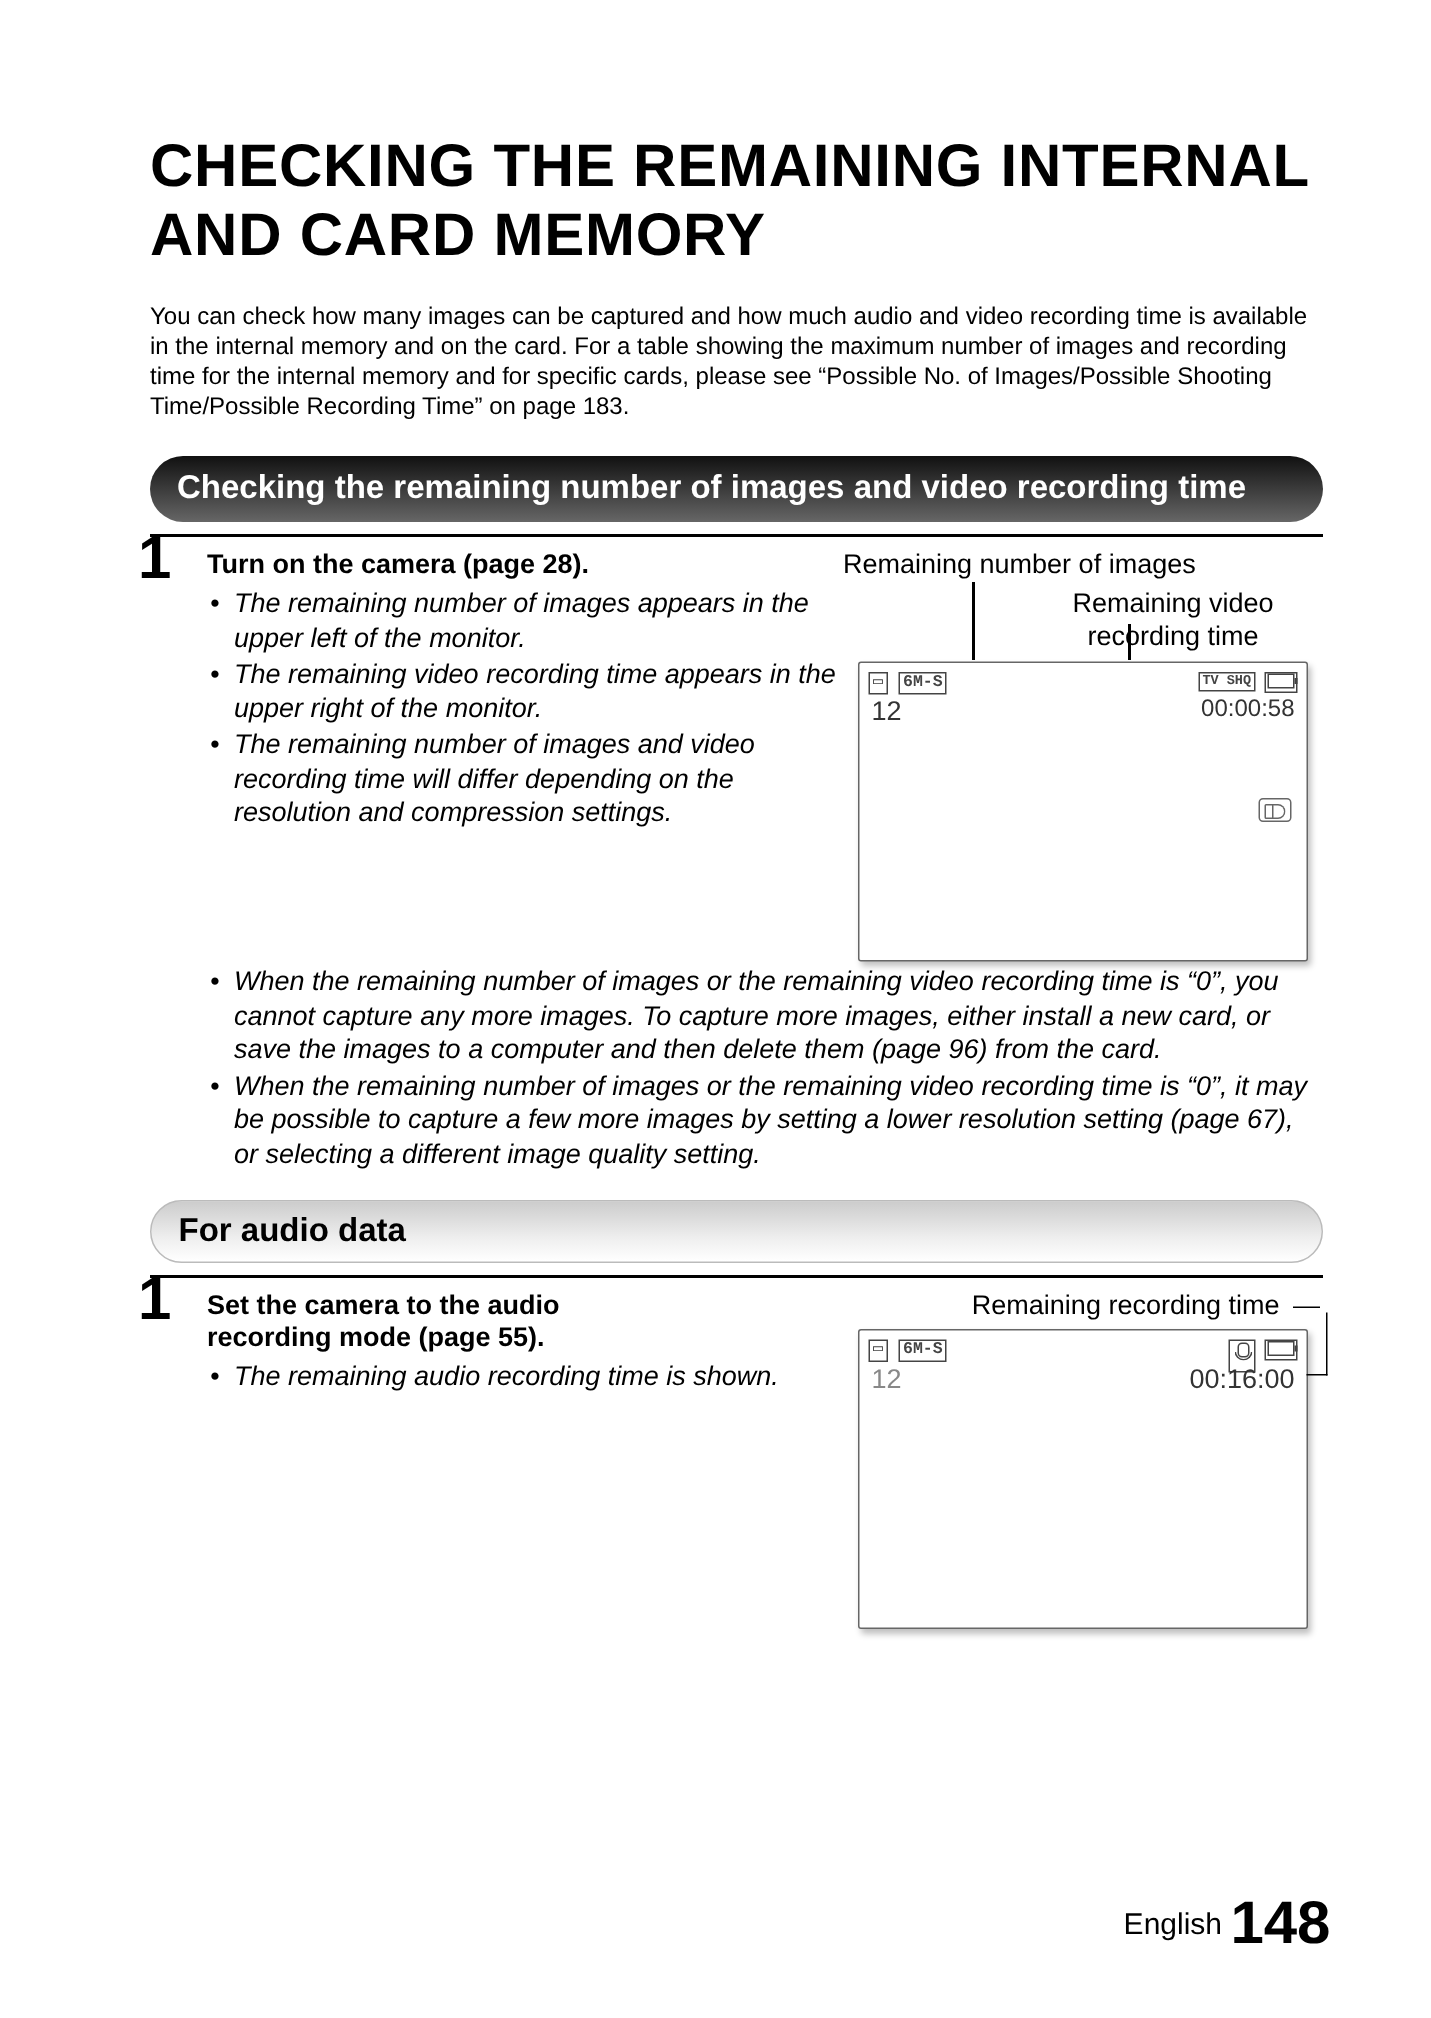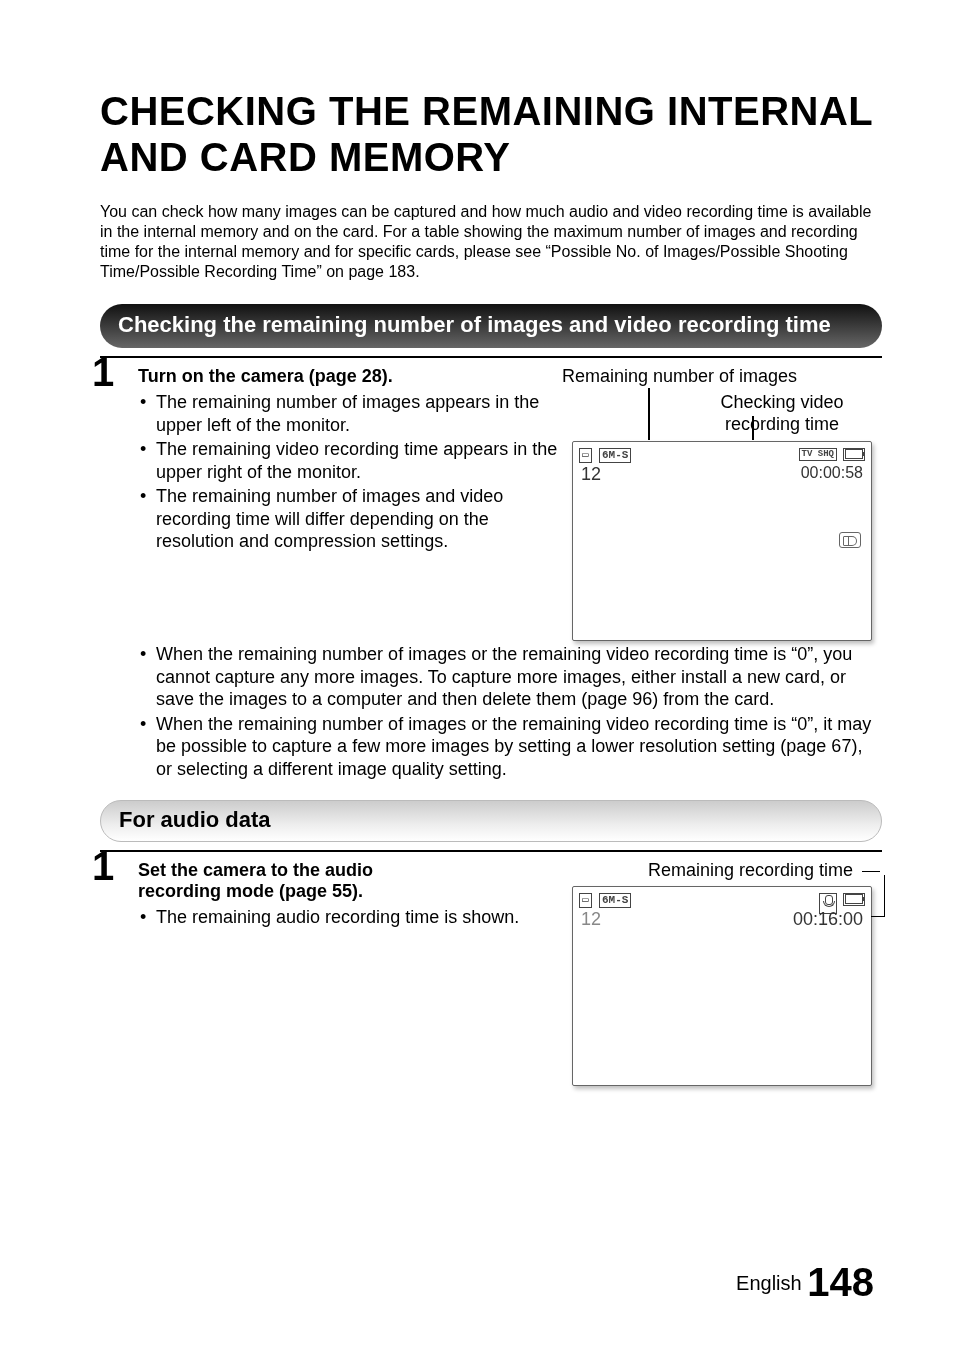--- a/index.html
+++ b/index.html
@@ -10,21 +10,21 @@
   .section-head {
     background: linear-gradient(to bottom, #111 0%, #444 60%, #666 100%);
     color: #fff; font-size: 22px; font-weight: bold; padding: 8px 18px 10px 18px;
     border-radius: 24px; margin-bottom: 8px; line-height: 1.2;
   }
   .rule { border: 0; border-top: 2px solid #000; margin-bottom: 8px; }
   .step-block { position: relative; padding-left: 38px; margin-bottom: 20px; }
   .step-num { position: absolute; left: -8px; top: -16px; font-size: 40px; font-weight: 900; font-family: Arial, Helvetica, sans-serif; }
   .step-title { font-size: 18px; font-weight: bold; margin-bottom: 4px; }
   .bullets { list-style: none; padding-left: 0; font-size: 18px; line-height: 1.25; }
-  .bullets > li { position: relative; padding-left: 18px; margin-bottom: 2px; }
+  .bullets > li { position: relative; padding-left: 18px; margin-bottom: 2px; font-style: italic; }
   .bullets > li::before { content: "•"; position: absolute; left: 2px; top: 0; }
   .row { display: flex; gap: 4px; }
   .col-text { flex: 1 1 0; }
   .col-fig { width: 320px; flex: 0 0 320px; }
   .callout { font-size: 18px; line-height: 1.2; text-align: center; }
   .screen {
     width: 300px; height: 200px; border: 1.5px solid #666; border-radius: 2px;
     margin: 0 auto; position: relative; box-shadow: 2px 3px 4px rgba(0,0,0,0.25);
     background: #fff;
   }
@@ -32,21 +32,21 @@
     position: absolute; font-size: 11px; font-weight: bold; font-family: "Courier New", monospace;
     border: 1px solid #444; padding: 1px 2px; color: #444; background: #fff; line-height: 1;
   }
   .screen .txt { position: absolute; font-family: Arial, sans-serif; font-weight: 400; color: #333; font-stretch: condensed; }
   .leader { position: absolute; background: #000; }
   .sub-head {
     background: linear-gradient(to bottom, #ccc 0%, #eee 60%, #fff 100%);
     border: 1px solid #bbb; border-radius: 24px; padding: 6px 18px 8px 18px;
     font-size: 22px; font-weight: bold; margin: 20px 0 8px 0;
   }
-  .footer { position: absolute; right: 80px; bottom: 40px; font-size: 20px; }
+  .footer { position: absolute; right: 67px; bottom: 40px; font-size: 20px; }
   .footer .pg { font-size: 40px; font-weight: 900; vertical-align: -6px; }
   .battery { display:inline-block; width:18px; height:10px; border:1px solid #444; position:relative; vertical-align:middle;}
   .battery::after{content:"";position:absolute;right:-3px;top:2px;width:2px;height:4px;background:#444;}
   .mic-icon { display:inline-block; width:12px; height:14px; position:relative; }
   .mic-icon::before{content:"";position:absolute;left:3px;top:0;width:6px;height:8px;border:1px solid #444;border-radius:3px;}
   .mic-icon::after{content:"";position:absolute;left:1px;top:6px;width:10px;height:5px;border:1px solid #444;border-top:0;border-radius:0 0 6px 6px;}
   .sound-icon{display:inline-block;width:22px;height:16px;border:1px solid #666;border-radius:3px;position:relative;}
   .sound-icon::before{content:"";position:absolute;left:3px;top:3px;width:4px;height:8px;border:1px solid #666;border-radius:1px;}
   .sound-icon::after{content:"";position:absolute;right:3px;top:3px;width:8px;height:8px;border:1px solid #666;border-left:0;border-radius:0 6px 6px 0;}
   .fig-wrap{ position: relative; }
@@ -72,21 +72,21 @@
         <ul class="bullets">
           <li>The remaining number of images appears in the upper left of the monitor.</li>
           <li>The remaining video recording time appears in the upper right of the monitor.</li>
           <li>The remaining number of images and video recording time will differ depending on the resolution and compression settings.</li>
         </ul>
       </div>
       <div class="col-fig">
         <div class="fig-wrap">
           <div class="callout" style="text-align:left; margin-bottom:4px;">Remaining number of images</div>
           <div class="callout" style="margin-left:120px; margin-bottom:6px;">
-            <span>Checking video</span><br>
+            <span>Remaining video</span><br>
             <span>recording time</span>
           </div>
 
           <div class="leader" style="left:86px; top:22px; width:1.5px; height:52px;"></div>
           <div class="leader" style="left:190px; top:50px; width:1.5px; height:24px;"></div>
           <div class="leader" style="left:190px; top:93px; width:18px; height:1.5px;"></div>
 
           <div class="screen" style="margin-top:0;">
             <span class="icon-box" style="left:6px; top:6px;">▭</span>
             <span class="icon-box" style="left:26px; top:6px;">6M-S</span>

